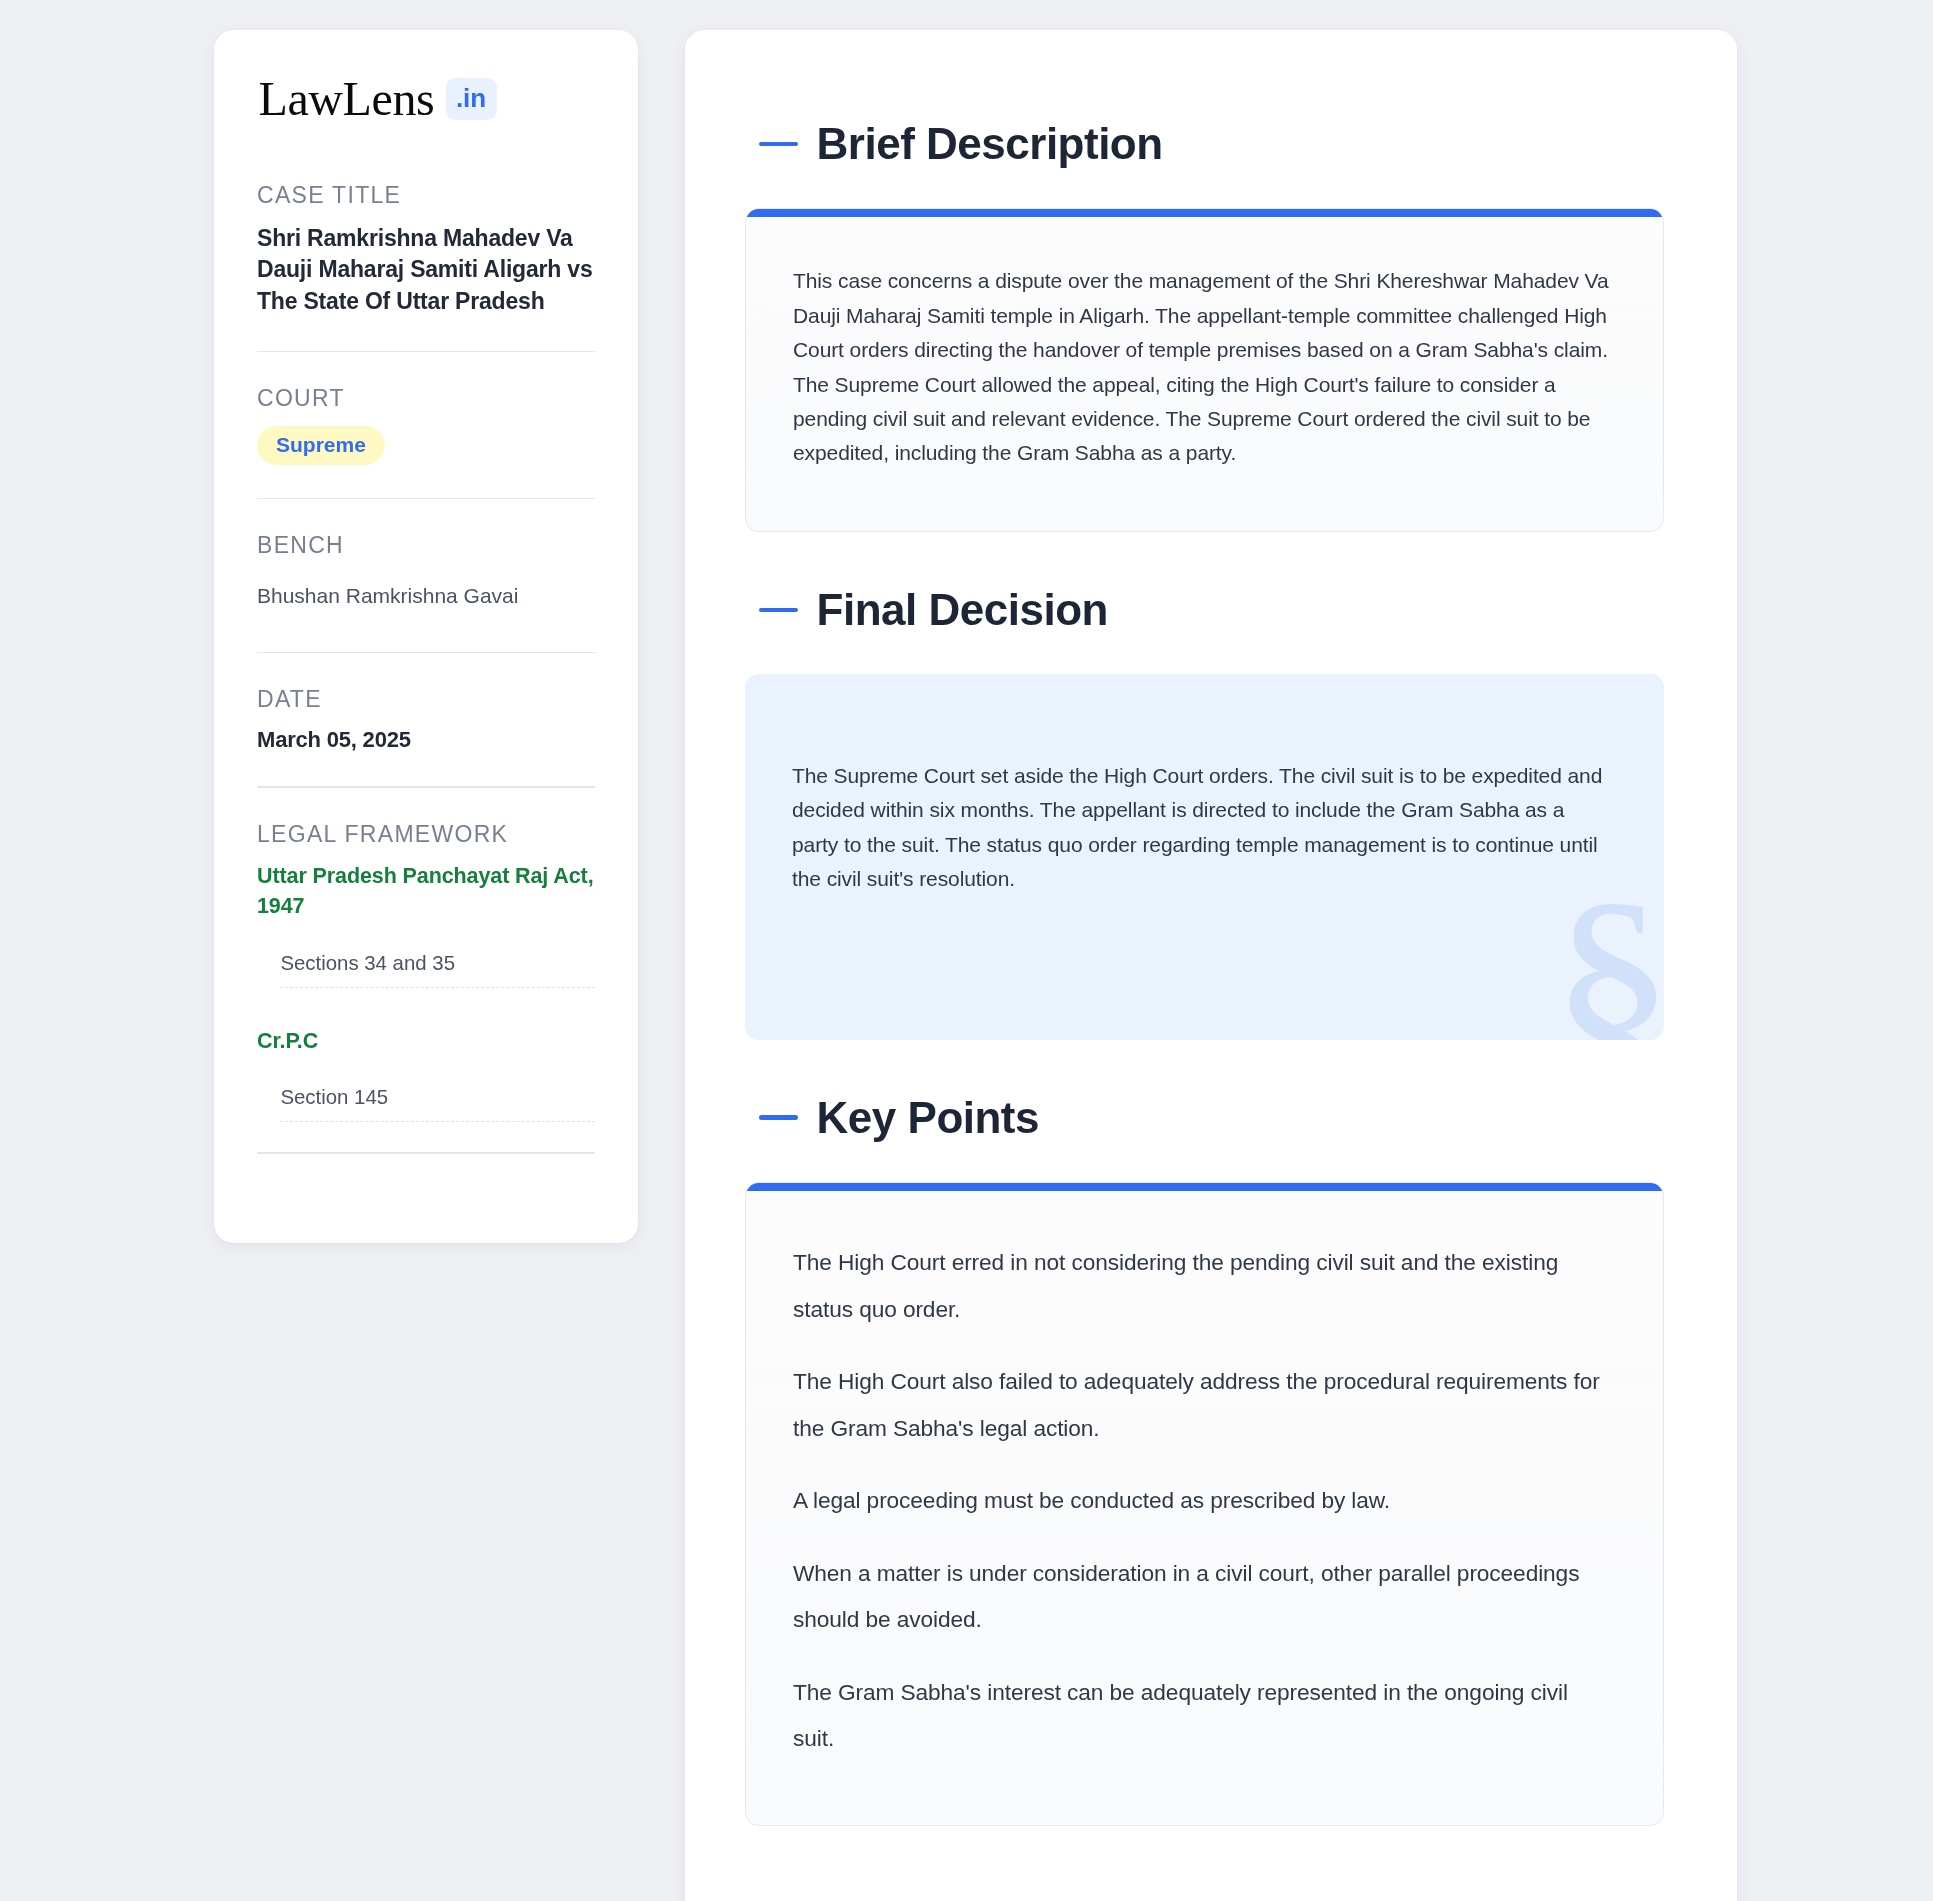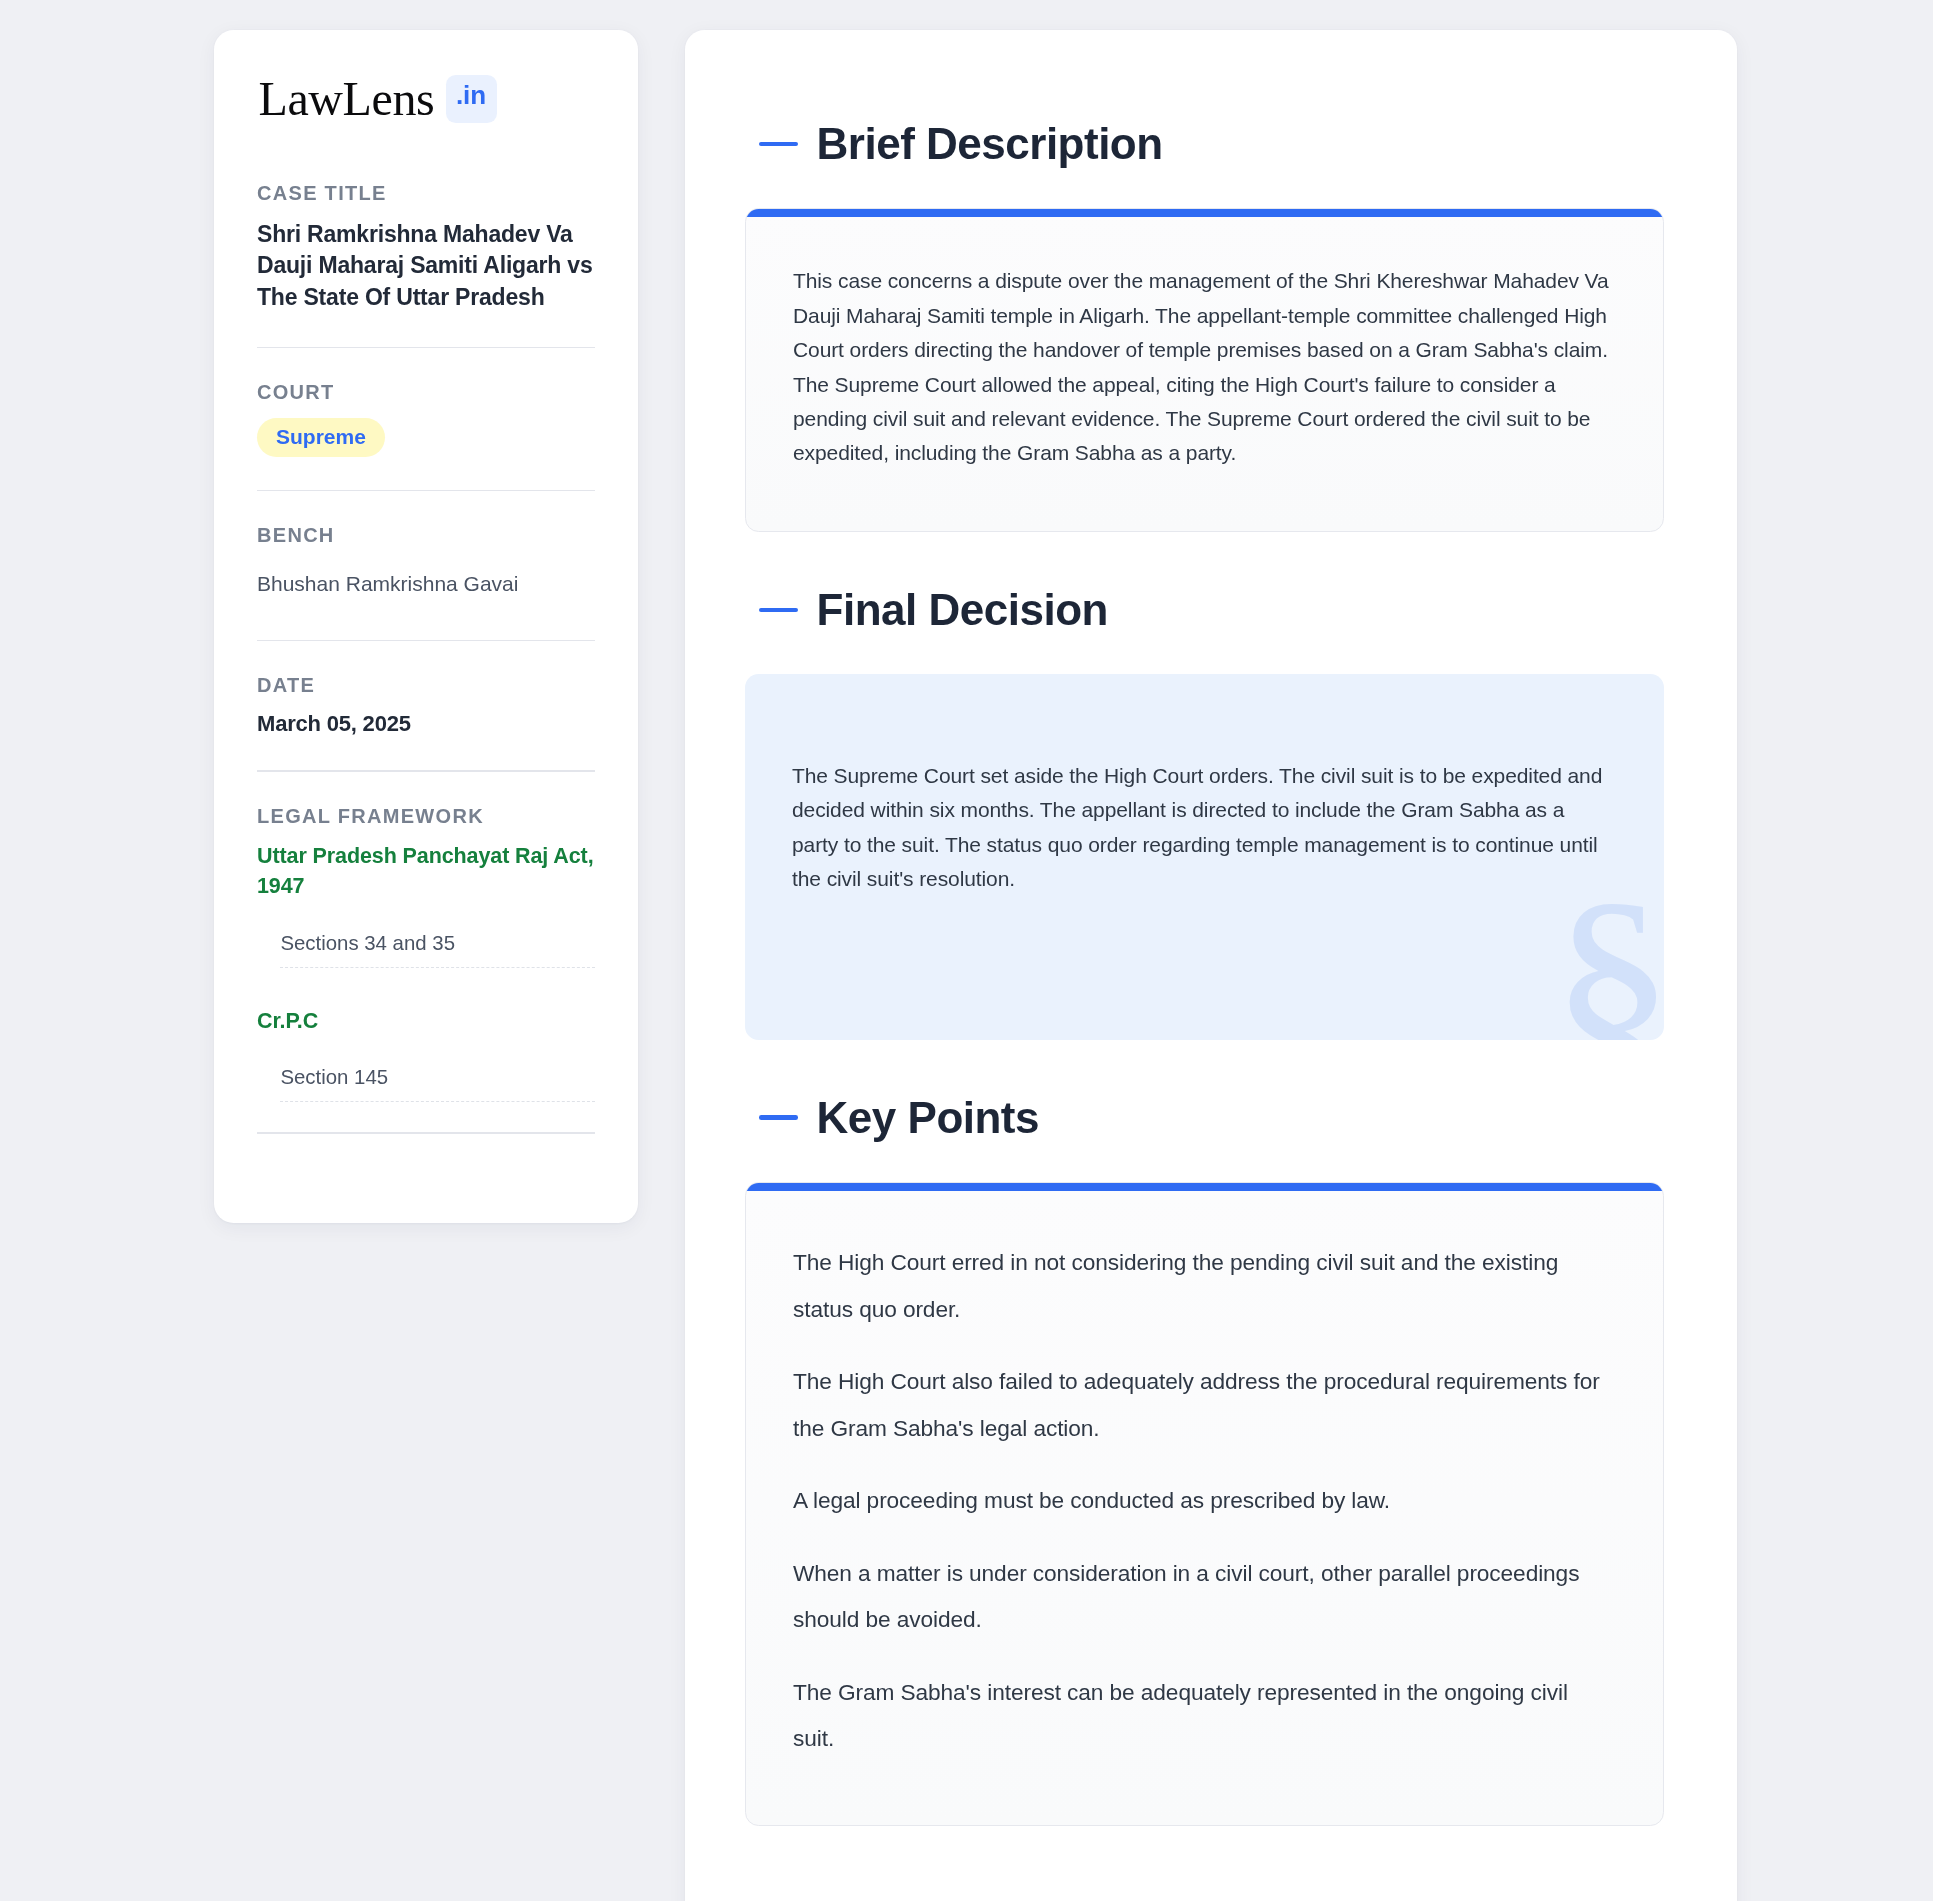--- a/index.html
+++ b/index.html
@@ -28,20 +28,21 @@
     flex: 0 0 424px;
     background: #ffffff;
     border-radius: 19.6px;
     box-shadow: 0 4.5px 19.6px rgba(25, 35, 70, 0.055),
                 0 0.8px 2.3px rgba(25, 35, 70, 0.04);
     padding: 45px 43px 59px 43px;
   }
 
   .logo-row {
     display: flex;
+    align-items: center;
     gap: 12px;
     margin-bottom: 59px;
     padding-left: 1.5px;
   }
   .logo-text {
     font-family: "Liberation Serif", serif;
     font-size: 48px;
     line-height: 1;
     color: #0b0b0d;
     letter-spacing: -0.4px;
@@ -51,26 +52,25 @@
     color: #2f6bf3;
     font-size: 26px;
     font-weight: 700;
     border-radius: 9.8px;
     padding: 6.8px 11.3px 8.3px 9.8px;
     line-height: 1;
     letter-spacing: -0.2px;
   }
 
   .field-label {
-    font-size: 20px;
+    font-size: 23px;
     letter-spacing: 1.3px;
     color: #77808f;
     text-transform: uppercase;
     margin-bottom: 13.6px;
-    font-weight: bold;
   }
 
   .case-title {
     font-size: 23px;
     line-height: 1.38;
     font-weight: 700;
     color: #222a38;
     letter-spacing: -0.2px;
   }
 

